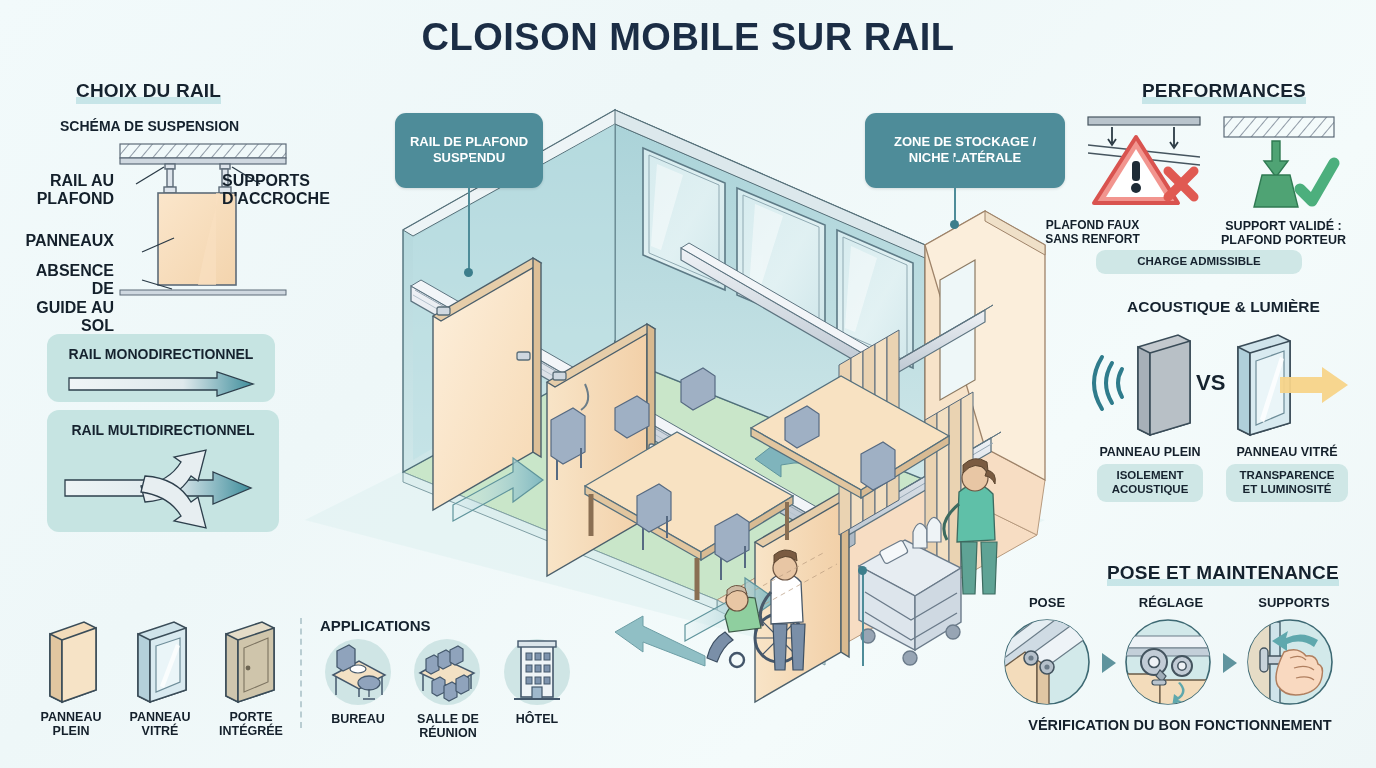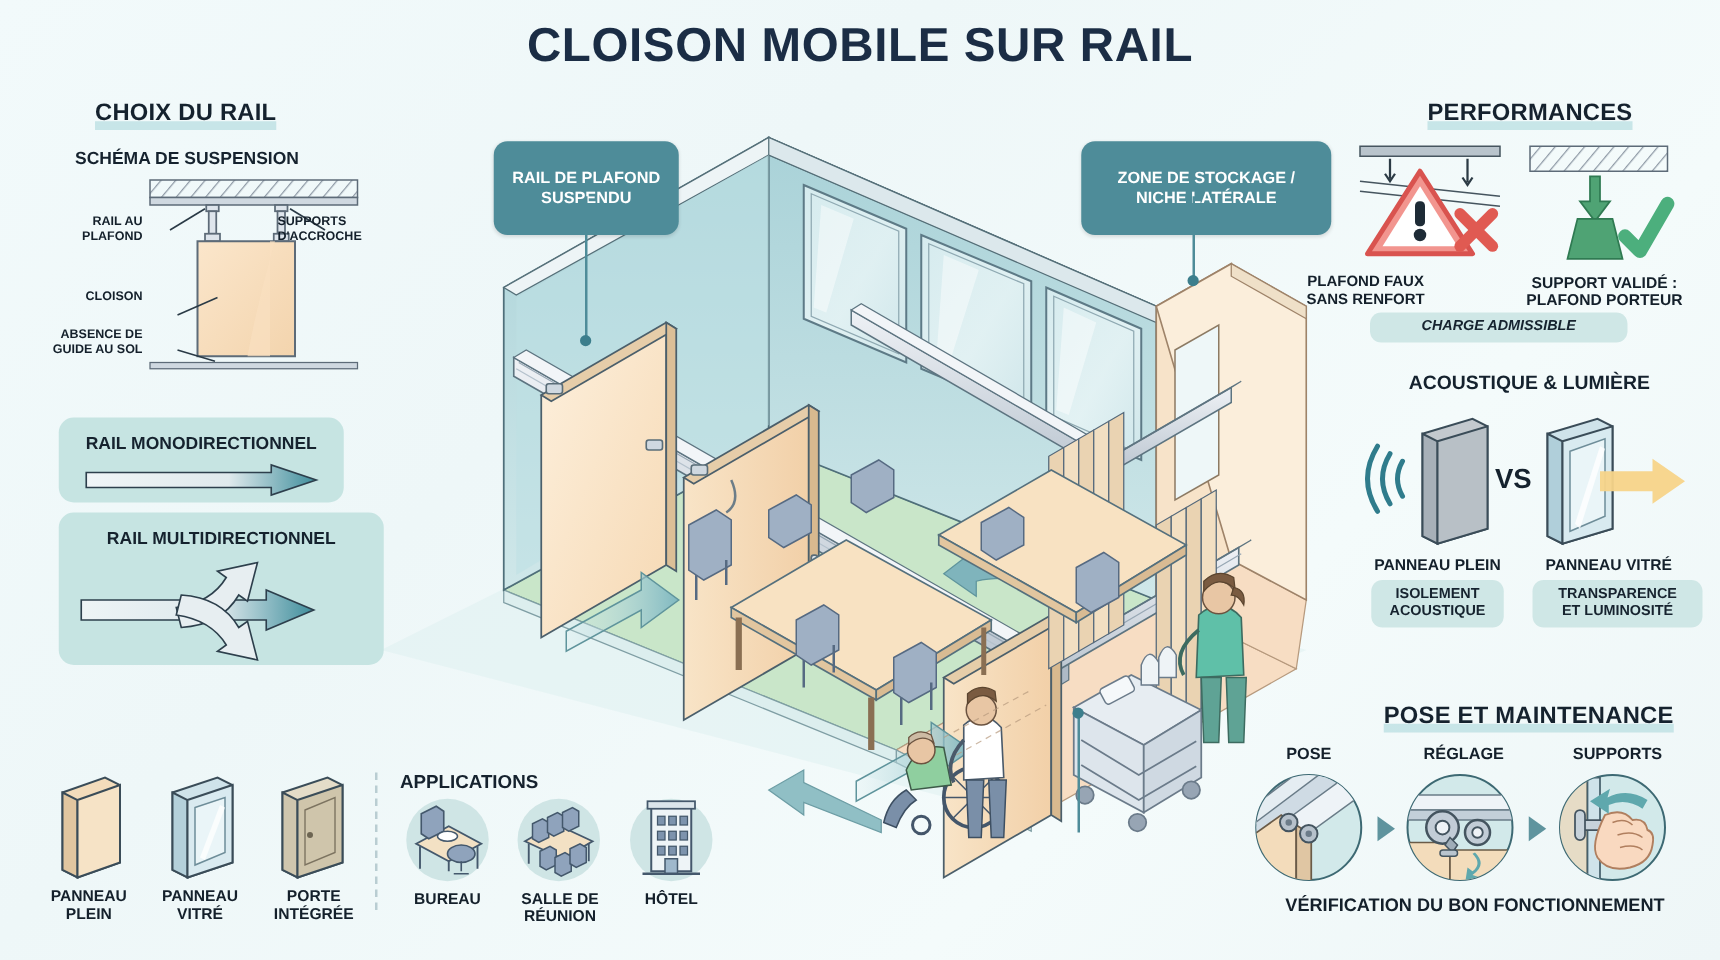--- a/index.html
+++ b/index.html
@@ -28,21 +28,21 @@
   }
   .sec-head .ul {
     display: block; height: 7px; margin-top: -5px;
     background: #bfe2e4; opacity: .85;
   }
   .sub-head {
     position: absolute; font-size: 14px; font-weight: bold;
     color: #15222e; white-space: nowrap;
   }
   .lbl {
-    position: absolute; font-size: 10px; font-weight: bold;
+    position: absolute; font-size: 16px; font-weight: bold;
     color: #14202b; line-height: 1.15; white-space: pre-line;
   }
   .lbl.c { text-align: center; }
   .lbl.r { text-align: right; }
   
   .chip {
     position: absolute; background: #cfe7e6; color: #16232f;
     border-radius: 9px; font-size: 11.5px; font-weight: bold;
     padding: 5px 9px; text-align: center; line-height: 1.2;
     white-space: pre-line;
@@ -370,39 +370,39 @@
       <path d="M112 27 L140 44"></path>
       <path d="M54 98 L22 112"></path>
       <path d="M52 149 L22 140"></path>
     </g>
   </svg>
 
   <div class="lbl r" style="left:22px; top:172px; width:92px;">RAIL AU
 PLAFOND</div>
   <div class="lbl" style="left:222px; top:172px; width:100px;">SUPPORTS
 D'ACCROCHE</div>
-  <div class="lbl r" style="left:18px; top:232px; width:96px;">CLOISON</div>
+  <div class="lbl r" style="left:18px; top:232px; width:96px;">PANNEAUX</div>
   <div class="lbl r" style="left:12px; top:262px; width:102px;">ABSENCE DE
 GUIDE AU SOL</div>
 
   <div class="railbox" style="left:47px; top:334px; width:228px; height:68px;">
     <div class="t">RAIL MONODIRECTIONNEL</div>
     <svg class="abs" style="left:20px; top:38px;" width="190" height="24" viewBox="0 0 190 24">
       <defs>
         <linearGradient id="gMonoArrow" x1="0" y1="0" x2="1" y2="0">
           <stop offset="0%" stop-color="#f0f5f7"></stop>
             <stop offset="62%" stop-color="#dfe9ec"></stop>
           <stop offset="100%" stop-color="#3f8e9c"></stop>
         </linearGradient>
       </defs>
       <path d="M2 6 L150 6 L150 0 L186 12 L150 24 L150 18 L2 18 Z" fill="url(#gMonoArrow)" stroke="#2d3f4c" stroke-width="1.3"></path>
     </svg>
   </div>
 
-  <div class="railbox" style="left:47px; top:410px; width:260px; height:122px;">
+  <div class="railbox" style="left:47px; top:410px; width:232px; height:122px;">
     <div class="t">RAIL MULTIDIRECTIONNEL</div>
     <svg class="abs" style="left:16px; top:34px;" width="200" height="82" viewBox="0 0 200 82">
       <defs>
         <linearGradient id="gMultiArrow" x1="0" y1="0" x2="1" y2="0">
           <stop offset="0%" stop-color="#eef4f6"></stop>
             <stop offset="60%" stop-color="#dde8ec"></stop>
           <stop offset="100%" stop-color="#3f8e9c"></stop>
         </linearGradient>
       </defs>
       <path d="M2 36 L150 36 L150 28 L188 44 L150 60 L150 52 L2 52 Z" fill="url(#gMultiArrow)" stroke="#2d3f4c" stroke-width="1.3"></path>
@@ -529,21 +529,21 @@
     <rect x="2" y="2" width="110" height="20" fill="url(#hatch)" stroke="#5d6b78" stroke-width="1.2"></rect>
     <g fill="#4fa374" stroke="#2f7a52" stroke-width="1.4">
       <path d="M50 26 L58 26 L58 46 L66 46 L54 62 L42 46 L50 46 Z"></path>
       <path d="M40 60 L68 60 L76 92 L32 92 Z"></path>
     </g>
     <path d="M78 74 L90 86 L112 48" fill="none" stroke="#4caf7d" stroke-width="11" stroke-linecap="round" stroke-linejoin="round"></path>
   </svg>
   <div class="lbl c" style="left:1216px; top:219px; width:135px; font-size:12.5px;">SUPPORT VALIDÉ :
 PLAFOND PORTEUR</div>
 
-  <div class="chip" style="left:1096px; top:250px; width:206px;font-style:italic;">CHARGE ADMISSIBLE</div>
+  <div class="chip" style="left:1096px; top:250px; width:206px;">CHARGE ADMISSIBLE</div>
 
   <div class="sub-head" style="left:1127px; top:298px; font-size:15.5px;">ACOUSTIQUE &amp; LUMIÈRE</div>
 
   <svg class="abs" style="left:1096px; top:325px;" width="100" height="115" viewBox="0 0 100 115">
     <g fill="none" stroke="#2f7c8c" stroke-width="4" stroke-linecap="round">
       <path d="M26 44 q-8 14 0 28"></path>
       <path d="M16 38 q-12 20 0 40"></path>
       <path d="M6 32 q-16 26 0 52"></path>
     </g>
     <path d="M42 22 L82 10 L94 16 L94 98 L54 110 L42 104 Z" fill="#c3c9ce" stroke="#3a4c58" stroke-width="1.6"></path>
@@ -558,21 +558,21 @@
 
   <svg class="abs" style="left:1230px; top:325px;" width="120" height="115" viewBox="0 0 120 115">
     <path d="M8 22 L48 10 L60 16 L60 98 L20 110 L8 104 Z" fill="#cfe3ea" stroke="#3a4c58" stroke-width="1.6"></path>
     <path d="M8 22 L20 28 L20 110 L8 104 Z" fill="#b0cfda" stroke="#3a4c58" stroke-width="1.6"></path>
     <path d="M20 28 L60 16 L60 98 L20 110 Z" fill="#d8eaf0" stroke="#3a4c58" stroke-width="1.6"></path>
     <path d="M26 36 L54 26 L54 88 L26 100 Z" fill="#eaf5f8" stroke="#6e8d99" stroke-width="1.2"></path>
     <path d="M30 94 L50 32 L54 34 L34 98 Z" fill="#ffffff" opacity=".8"></path>
     <path d="M50 52 L92 52 L92 42 L118 60 L92 78 L92 68 L50 68 Z" fill="#f7d489" stroke="none" opacity=".95"></path>
   </svg>
   <div class="lbl c" style="left:1222px; top:445px; width:130px; font-size:12.5px;">PANNEAU VITRÉ</div>
-  <div class="chip" style="left:1226px; top:464px; width:136px;">TRANSPARENCE
+  <div class="chip" style="left:1226px; top:464px; width:122px;">TRANSPARENCE
 ET LUMINOSITÉ</div>
 
   <div class="sec-head" style="left:1107px; top:562px;">
     <span>POSE ET MAINTENANCE</span>
     <span class="ul"></span>
   </div>
 
   <div class="lbl c" style="left:1003px; top:596px; width:88px; font-size:13px;">POSE</div>
   <div class="lbl c" style="left:1124px; top:596px; width:94px; font-size:13px;">RÉGLAGE</div>
   <div class="lbl c" style="left:1246px; top:596px; width:96px; font-size:13px;">SUPPORTS</div>

